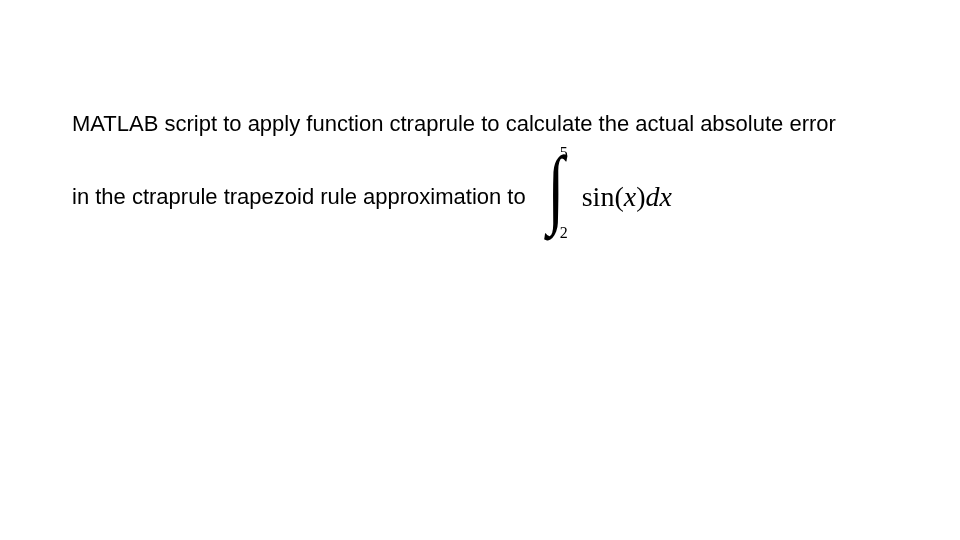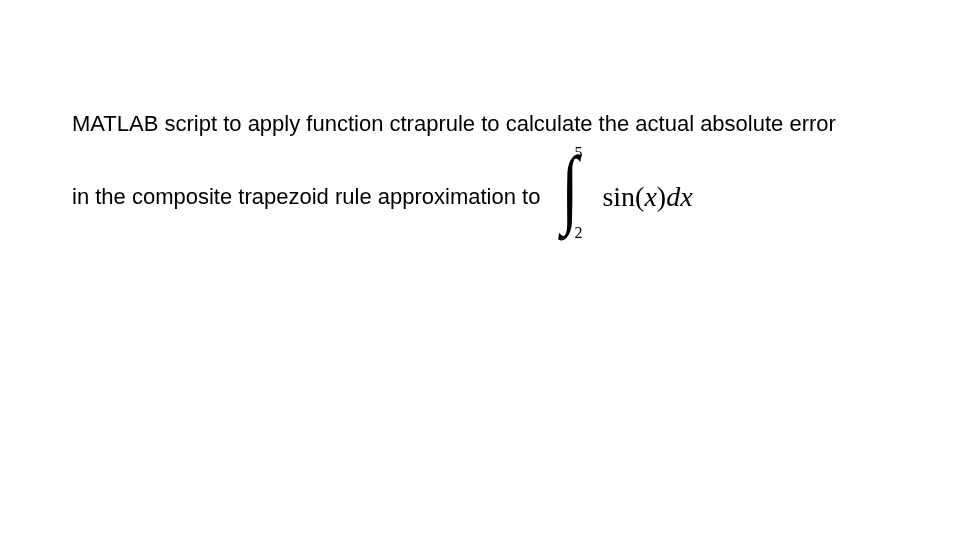--- a/index.html
+++ b/index.html
@@ -64,21 +64,21 @@
     font-size: 16px;
   }
   .int-lower {
     position: absolute;
     left: 16px;
     top: 66px;
     font-size: 16px;
   }
   .int-body {
     font-size: 28px;
-    margin-left: 16px;
+    margin-left: 10px;
   }
   .int-body .paren {
     font-size: 28px;
   }
   .int-body .x {
     font-style: italic;
   }
   .code-block {
     position: absolute;
     left: 144px;
@@ -93,21 +93,21 @@
 </style>
 </head>
 <body>
 
 <div class="slide">
 
   <div class="line1">MATLAB script to apply function ctraprule to calculate the actual absolute error</div>
 
   <div class="row2">
     <div class="desc2">
-      <span>in the composite trapezoid rule approximation to</span><br>
+      <span>in the ctraprule trapezoid rule approximation to</span><br>
     </div>
     <div class="integral">
       <span class="int-sym">
         <span class="int-glyph">∫</span>
         <span class="int-upper">5</span>
         <span class="int-lower">2</span>
       </span>
       <span class="int-body">
         <span>sin(</span><span class="x">x</span><span class="paren">)</span><span class="x">d</span><span class="x">x</span>
       </span>

